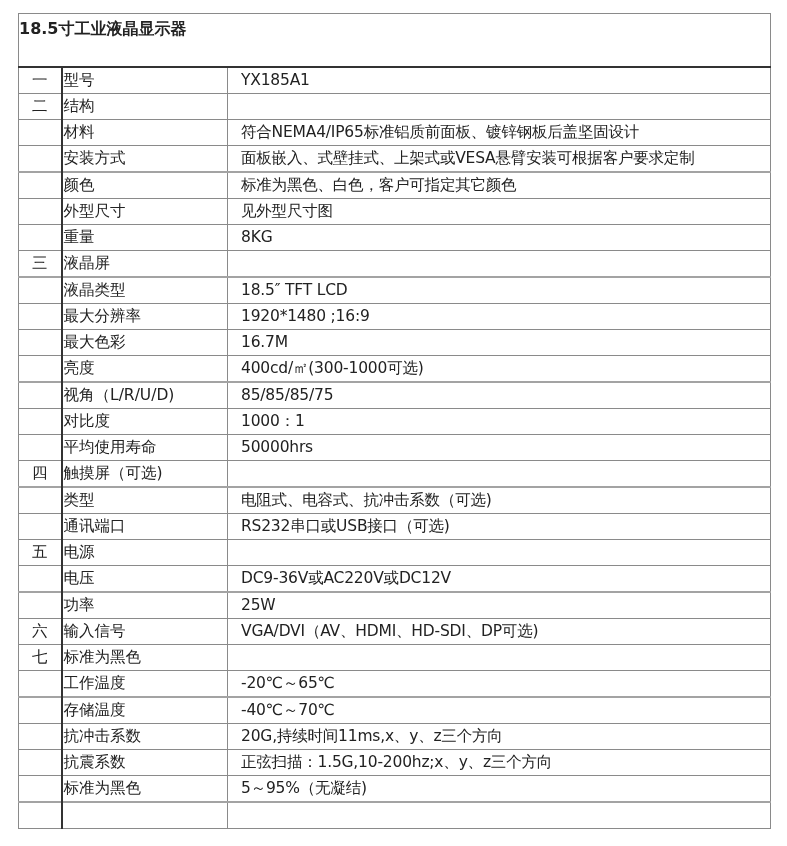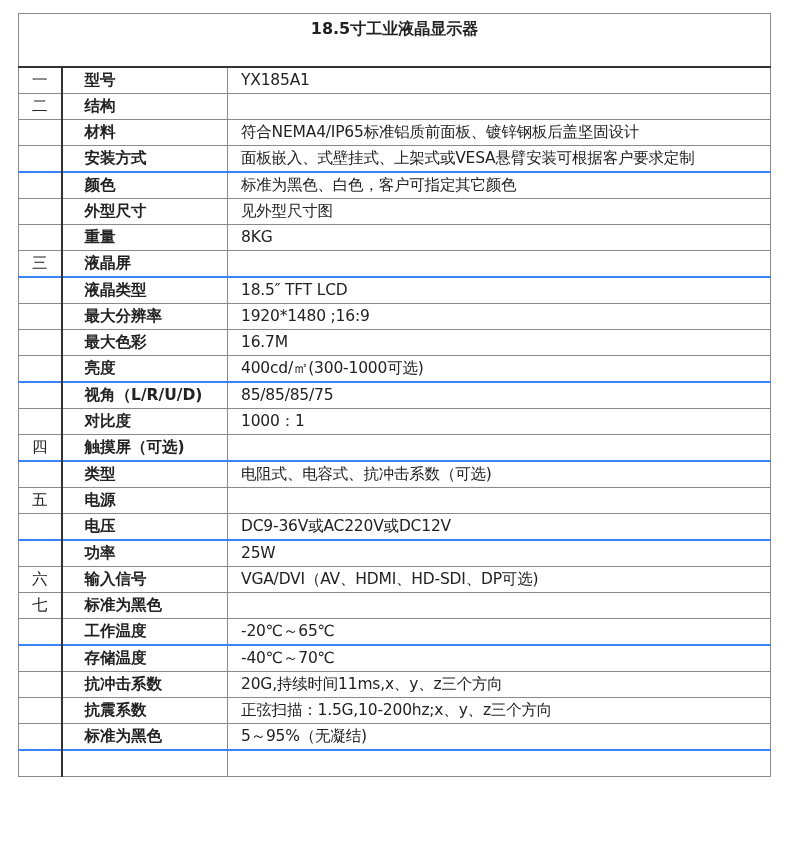--- a/index.html
+++ b/index.html
@@ -7,28 +7,28 @@
   .spec-table {
     position: absolute; left: 18px; top: 13px; width: 753px;
     border-collapse: collapse; table-layout: fixed;
   }
   .spec-table td {
     border: 1px solid #8a8a8a; padding: 0; height: 25px;
     font-size: 15.5px; line-height: 25px; white-space: nowrap; overflow: hidden;
     vertical-align: middle;
   }
   .spec-table td.col-num { width: 42px; text-align: center; border-right: 2px solid #333; }
-  .spec-table td.col-name { width: 165px; padding-left: 22px; font-weight: bold; }
+  .spec-table td.col-name { width: 165px; padding-left: 1px; }
   .spec-table td.col-val { padding-left: 13px; letter-spacing: -0.2px; }
   .title-cell {
-    height: 50px !important; text-align: center; vertical-align: top !important;
+    height: 50px !important; vertical-align: top !important;
     font-weight: bold; font-size: 16px !important; padding-top: 2px !important;
     border-bottom: 2px solid #333 !important;
   }
-  tr.thick-top td { border-top: 2px solid #3b82f6; }
+  tr.thick-top td { border-top: 2px solid #a3a3a3; }
   tr.last-row td { height: 25px; }
 </style>
 </head>
 <body>
 
 <table class="spec-table">
   <colgroup>
     <col style="width:43px">
     <col style="width:166px">
     <col>
@@ -101,28 +101,38 @@
     <td class="col-num"></td>
     <td class="col-name">视角（L/R/U/D)</td>
     <td class="col-val">85/85/85/75</td>
   </tr>
       <tr>
     <td class="col-num"></td>
     <td class="col-name">对比度</td>
     <td class="col-val">1000：1</td>
   </tr>
       <tr>
+    <td class="col-num"></td>
+    <td class="col-name">平均使用寿命</td>
+    <td class="col-val">50000hrs</td>
+  </tr>
+      <tr>
     <td class="col-num">四</td>
     <td class="col-name">触摸屏（可选)</td>
     <td class="col-val"></td>
   </tr>
       <tr class="thick-top">
     <td class="col-num"></td>
     <td class="col-name">类型</td>
     <td class="col-val">电阻式、电容式、抗冲击系数（可选)</td>
+  </tr>
+      <tr>
+    <td class="col-num"></td>
+    <td class="col-name">通讯端口</td>
+    <td class="col-val">RS232串口或USB接口（可选)</td>
   </tr>
       <tr>
     <td class="col-num">五</td>
     <td class="col-name">电源</td>
     <td class="col-val"></td>
   </tr>
       <tr>
     <td class="col-num"></td>
     <td class="col-name">电压</td>
     <td class="col-val">DC9-36V或AC220V或DC12V</td>

